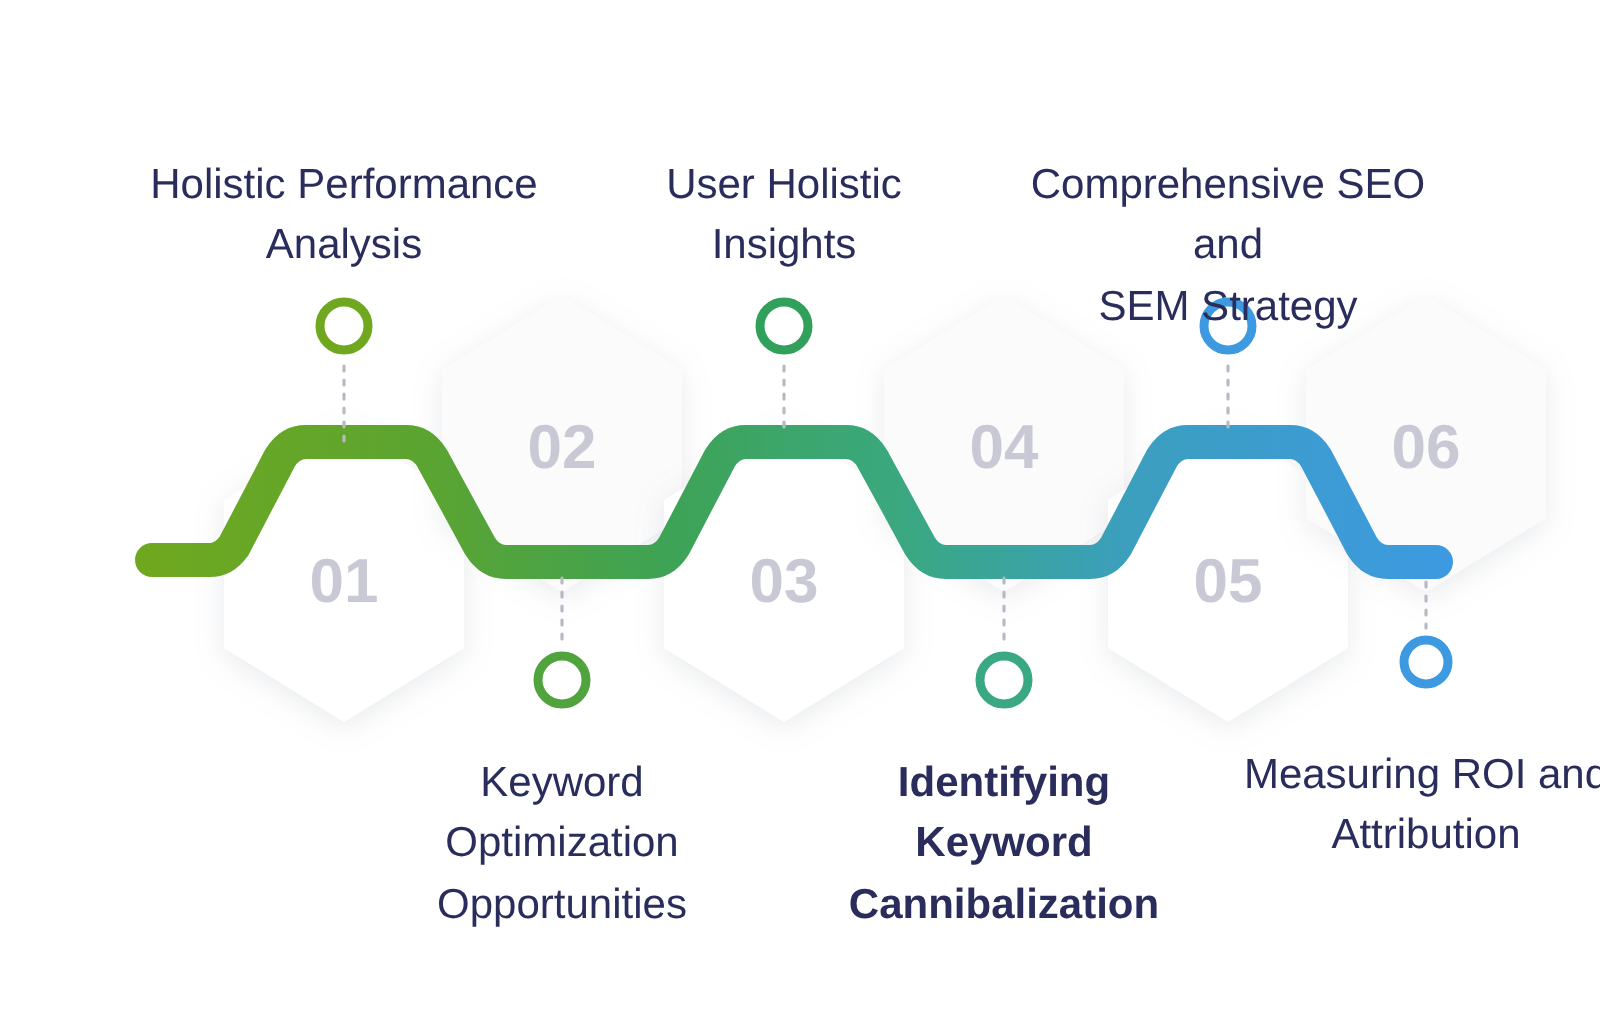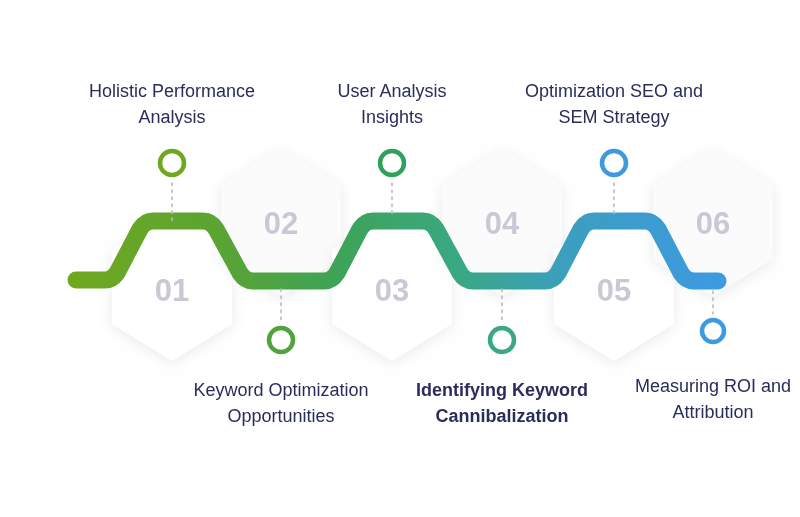--- a/index.html
+++ b/index.html
@@ -24,21 +24,21 @@
     position: absolute;
     left: 0;
     top: 0;
     width: 800px;
     height: 517px;
   }
   .step-label {
     position: absolute;
     text-align: center;
     color: #2a2d5c;
-    font-size: 18px;
+    font-size: 21px;
     line-height: 1.45;
     font-family: "Liberation Sans", sans-serif;
     width: 200px;
     white-space: pre-line;
   }
   .label-top { }
   .label-bottom { }
 </style>
 </head>
 <body>
@@ -121,22 +121,22 @@
       <circle cx="502" cy="340" r="12" stroke="#3aa882"></circle>
       <circle cx="614" cy="163" r="12" stroke="#3d9ae0"></circle>
       <circle cx="713" cy="331" r="11" stroke="#3d9ae0"></circle>
     </g>
   </svg>
 
   <div class="step-label label-top" style="left:72px; top:78px;">Holistic Performance
 Analysis</div>
   <div class="step-label label-bottom" style="left:181px; top:377px;">Keyword Optimization
 Opportunities</div>
-  <div class="step-label label-top" style="left:292px; top:78px;">User Analysis
+  <div class="step-label label-top" style="left:292px; top:78px;">User Holistic
 Insights</div>
   <div class="step-label label-bottom" style="left:402px; top:377px;font-weight:bold;">Identifying Keyword
 Cannibalization</div>
-  <div class="step-label label-top" style="left:514px; top:78px;">Optimization SEO and
+  <div class="step-label label-top" style="left:514px; top:78px;">Comprehensive SEO and
 SEM Strategy</div>
   <div class="step-label label-bottom" style="left:613px; top:373px;">Measuring ROI and
 Attribution</div>
 
 </div>
 
 </body></html>

